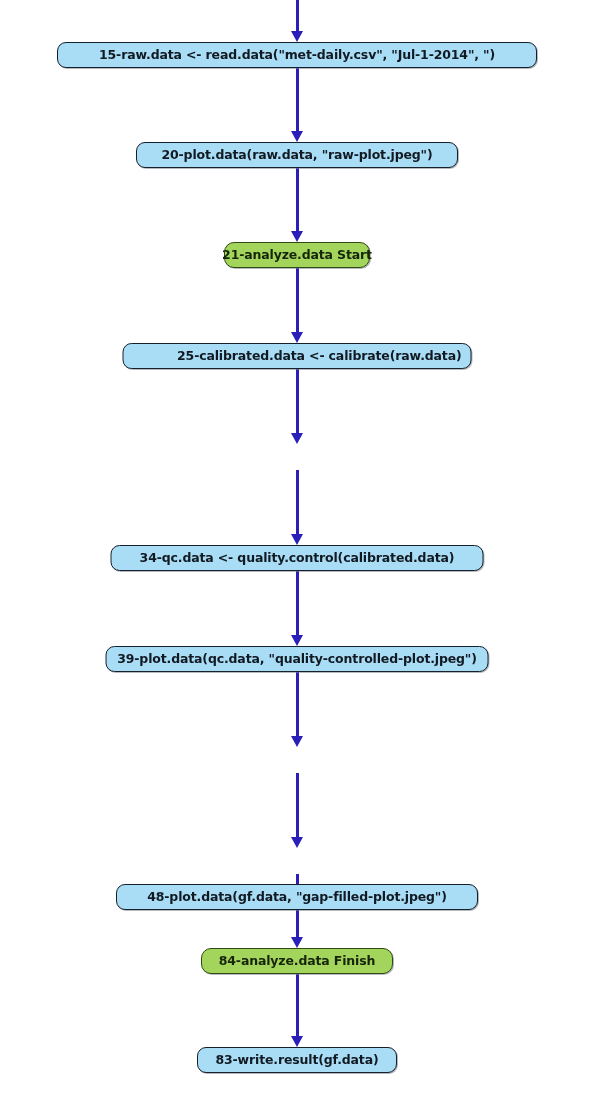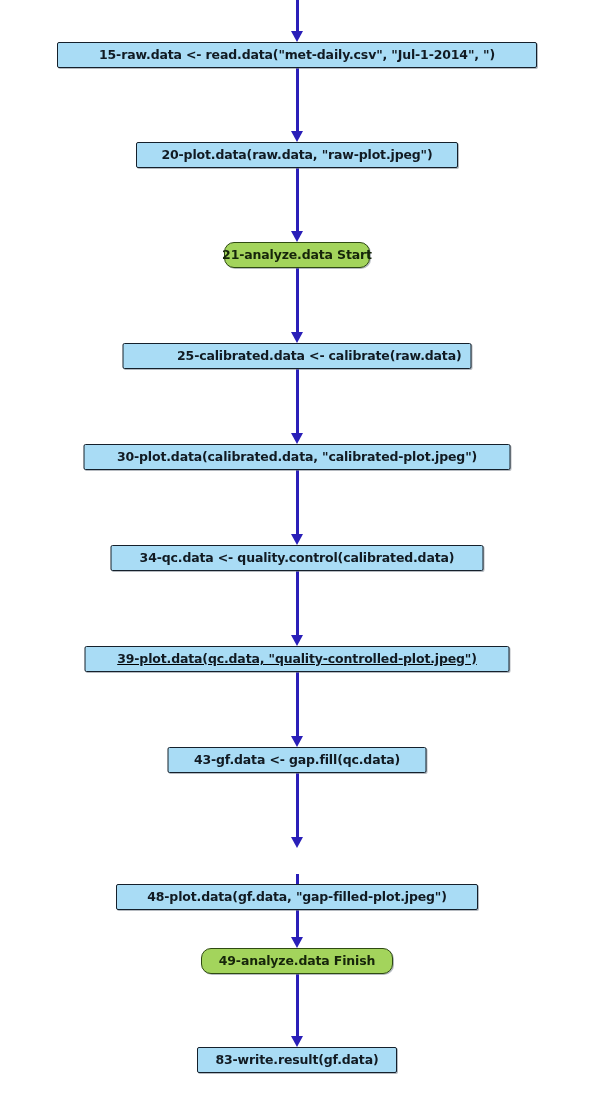--- a/index.html
+++ b/index.html
@@ -51,21 +51,21 @@
     position: absolute;
     left: 50%;
     transform: translateX(-50%);
     box-sizing: border-box;
     display: flex;
     align-items: center;
     justify-content: center;
     height: 26px;
     padding: 0 9px;
     border: 1.6px solid #1c2733;
-    border-radius: 2px;
+    border-radius: 9px;
     white-space: nowrap;
     box-shadow: 1px 1px 0 rgba(120,130,140,0.55);
   }
   .node .node-label {
     font-family: "DejaVu Sans", sans-serif;
     font-size: 12.5px;
     font-weight: 700;
     letter-spacing: -0.15px;
     color: #101820;
     line-height: 1;
@@ -139,34 +139,28 @@
     </div>
     <div class="node process" style="top: 142px; width: 322px;">
       <span class="node-label">20-plot.data(raw.data, "raw-plot.jpeg")</span>
     </div>
     <div class="node terminal" style="top: 242px; width: 146px;">
       <span class="node-label">21-analyze.data Start</span>
     </div>
     <div class="node process" style="top: 343px; width: 349px; justify-content: flex-end;">
       <span class="node-label">25-calibrated.data &lt;- calibrate(raw.data)</span>
     </div>
-    <div class="node process" style="top: 444px; width: 427px;">
-      <span class="node-label">30-plot.data(calibrated.data, "calibrated-plot.jpeg")</span>
-    </div>
     <div class="node process" style="top: 545px; width: 373px;">
       <span class="node-label">34-qc.data &lt;- quality.control(calibrated.data)</span>
     </div>
-    <div class="node process" style="top: 646px; width: 425px; text-decoration: underline;">
+    <div class="node process" style="top: 646px; width: 383px;">
       <span class="node-label">39-plot.data(qc.data, "quality-controlled-plot.jpeg")</span>
-    </div>
-    <div class="node process" style="top: 747px; width: 259px;">
-      <span class="node-label">43-gf.data &lt;- gap.fill(qc.data)</span>
     </div>
     <div class="node process" style="top: 848px; width: 362px; margin-top: 36px;">
       <span class="node-label">48-plot.data(gf.data, "gap-filled-plot.jpeg")</span>
     </div>
     <div class="node terminal" style="top: 948px; width: 192px;">
-      <span class="node-label">49-analyze.data Finish</span>
+      <span class="node-label">84-analyze.data Finish</span>
     </div>
     <div class="node process" style="top: 1047px; width: 200px;">
       <span class="node-label">83-write.result(gf.data)</span>
     </div>
   </div>
 
 </body></html>

